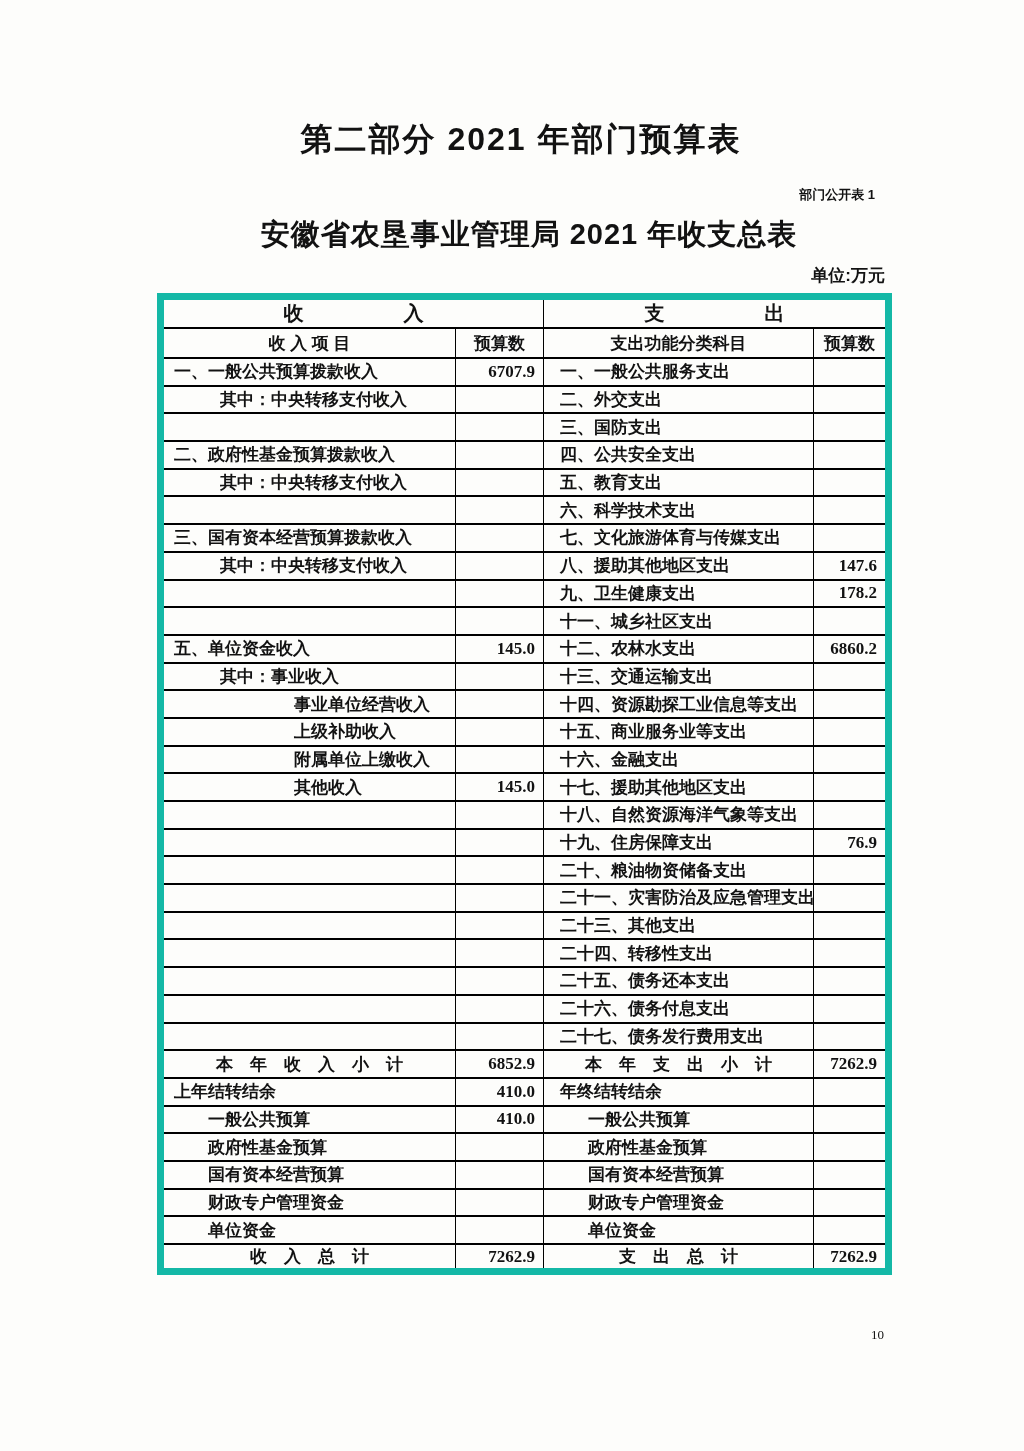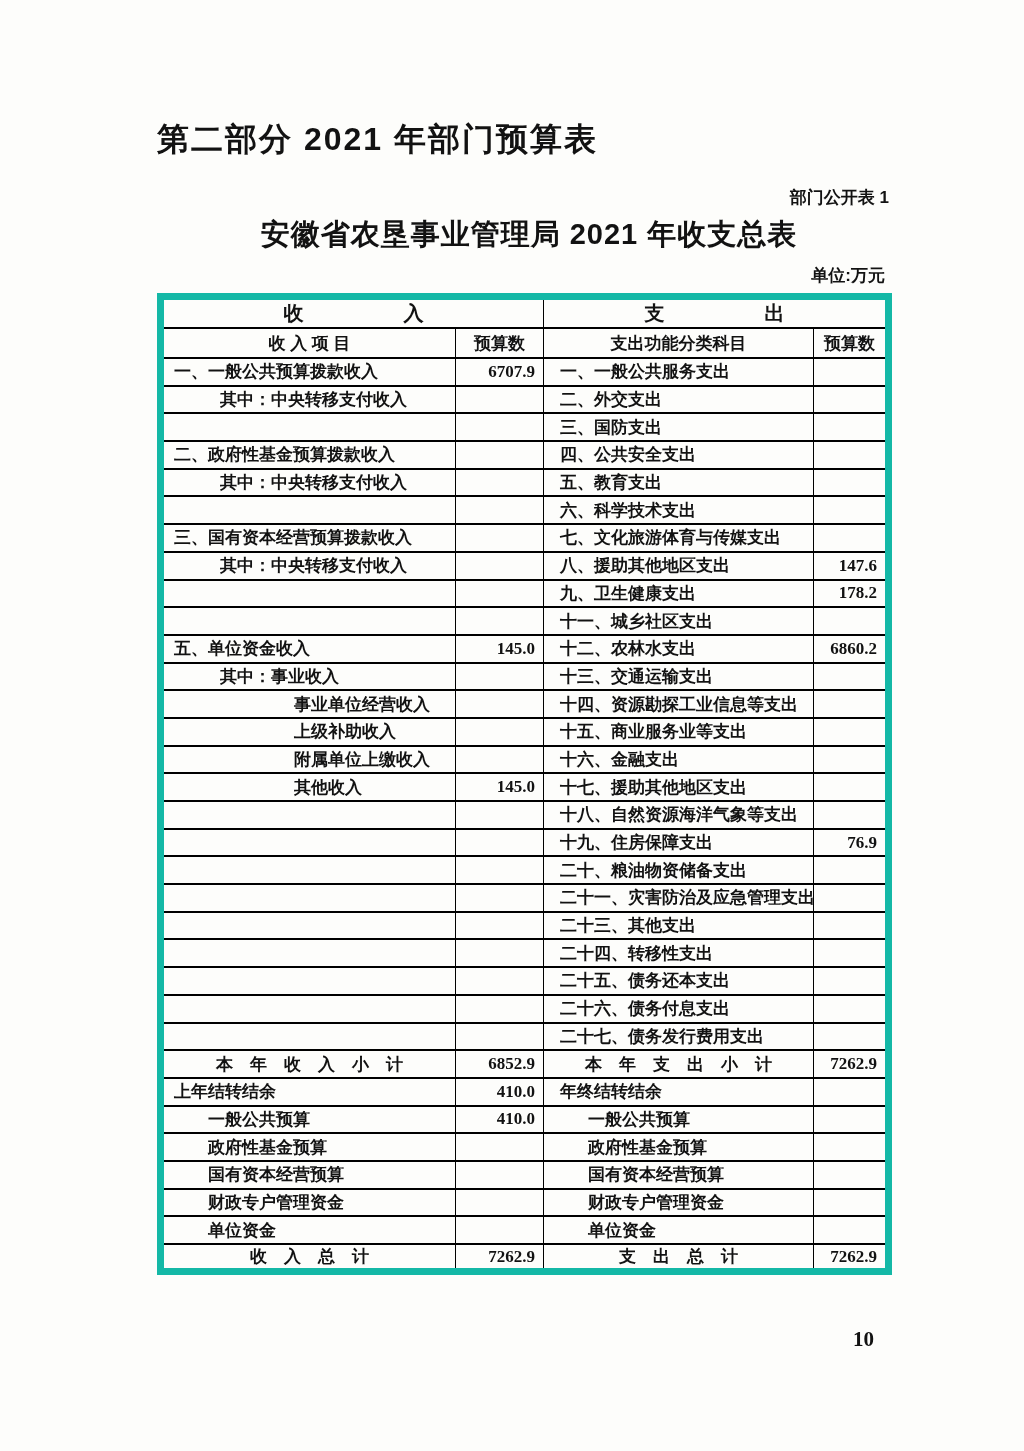--- a/index.html
+++ b/index.html
@@ -4,26 +4,26 @@
 <style>
   html,body{margin:0;padding:0;}
   body{
     width:1024px;height:1451px;position:relative;
     background:#fdfdfb;color:#121212;
     font-family:"Liberation Sans","DejaVu Sans",sans-serif;
     overflow:hidden;
   }
   .doc-title{
     position:absolute;left:157px;top:118px;width:728px;
-    text-align:left;font-size:32px;font-weight:700;letter-spacing:2px;
+    text-align:center;font-size:32px;font-weight:700;letter-spacing:2px;
     white-space:nowrap;
   }
   .table-label{
-    position:absolute;top:186px;right:135px;
-    font-size:17px;font-weight:600;white-space:nowrap;
+    position:absolute;top:186px;right:149px;
+    font-size:13px;font-weight:600;white-space:nowrap;
   }
   .doc-subtitle{
     position:absolute;left:165px;top:215px;width:728px;
     text-align:center;font-size:29px;font-weight:800;letter-spacing:1px;
     white-space:nowrap;
   }
   .unit-label{
     position:absolute;top:264px;right:139px;
     font-size:17px;font-weight:700;white-space:nowrap;
   }
@@ -48,23 +48,23 @@
     font-size:17px;text-align:right;padding-right:8px;
   }
   td.ind0{padding-left:10px;}
   td.ind1{padding-left:56px;border-radius:7px;}
   td.ind2{padding-left:130px;}
   td.ind3{padding-left:44px;}
   td.xind0{padding-left:16px;}
   td.xind1{padding-left:44px;}
   tr.summary td.item{text-align:center;padding-left:0;}
   .page-number{
-    position:absolute;left:853px;top:1327px;
+    position:absolute;left:871px;top:1327px;
     font-family:"Liberation Serif","DejaVu Serif",serif;
-    font-size:21px;font-weight:700;
+    font-size:13px;font-weight:400;
   }
 </style>
 </head>
 <body>
 
 <div class="doc-title">第二部分  2021 年部门预算表</div>
 <div class="table-label">部门公开表 1</div>
 <div class="doc-subtitle">安徽省农垦事业管理局 2021 年收支总表</div>
 <div class="unit-label">单位:万元</div>
 

